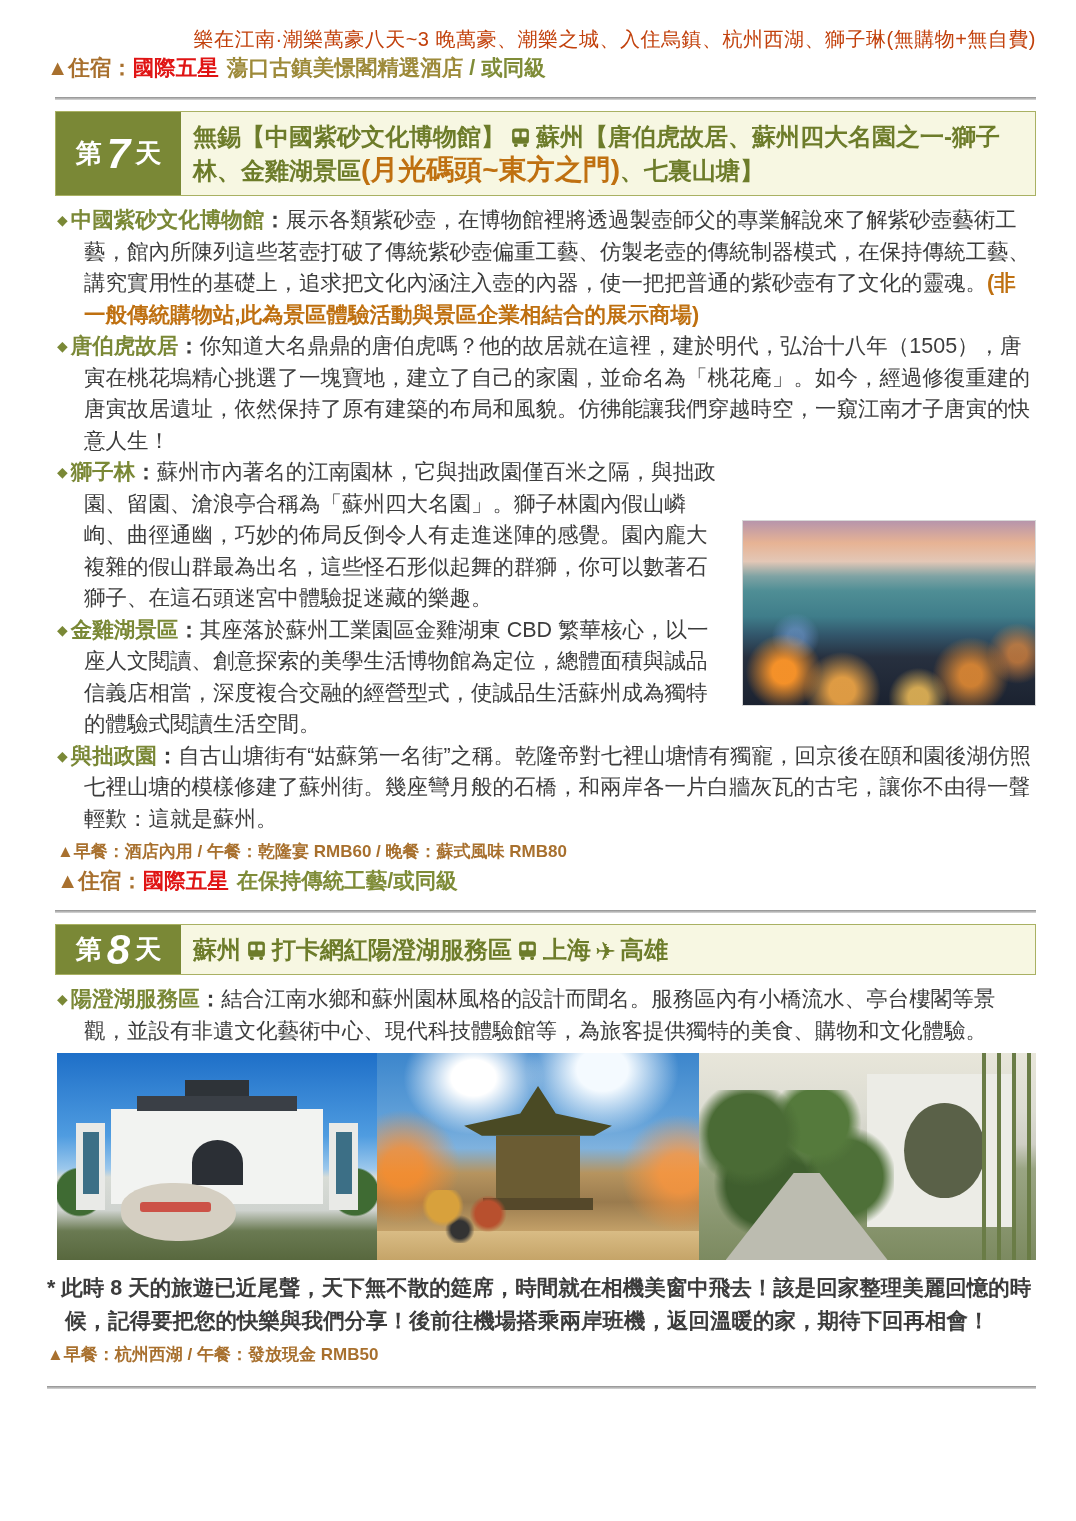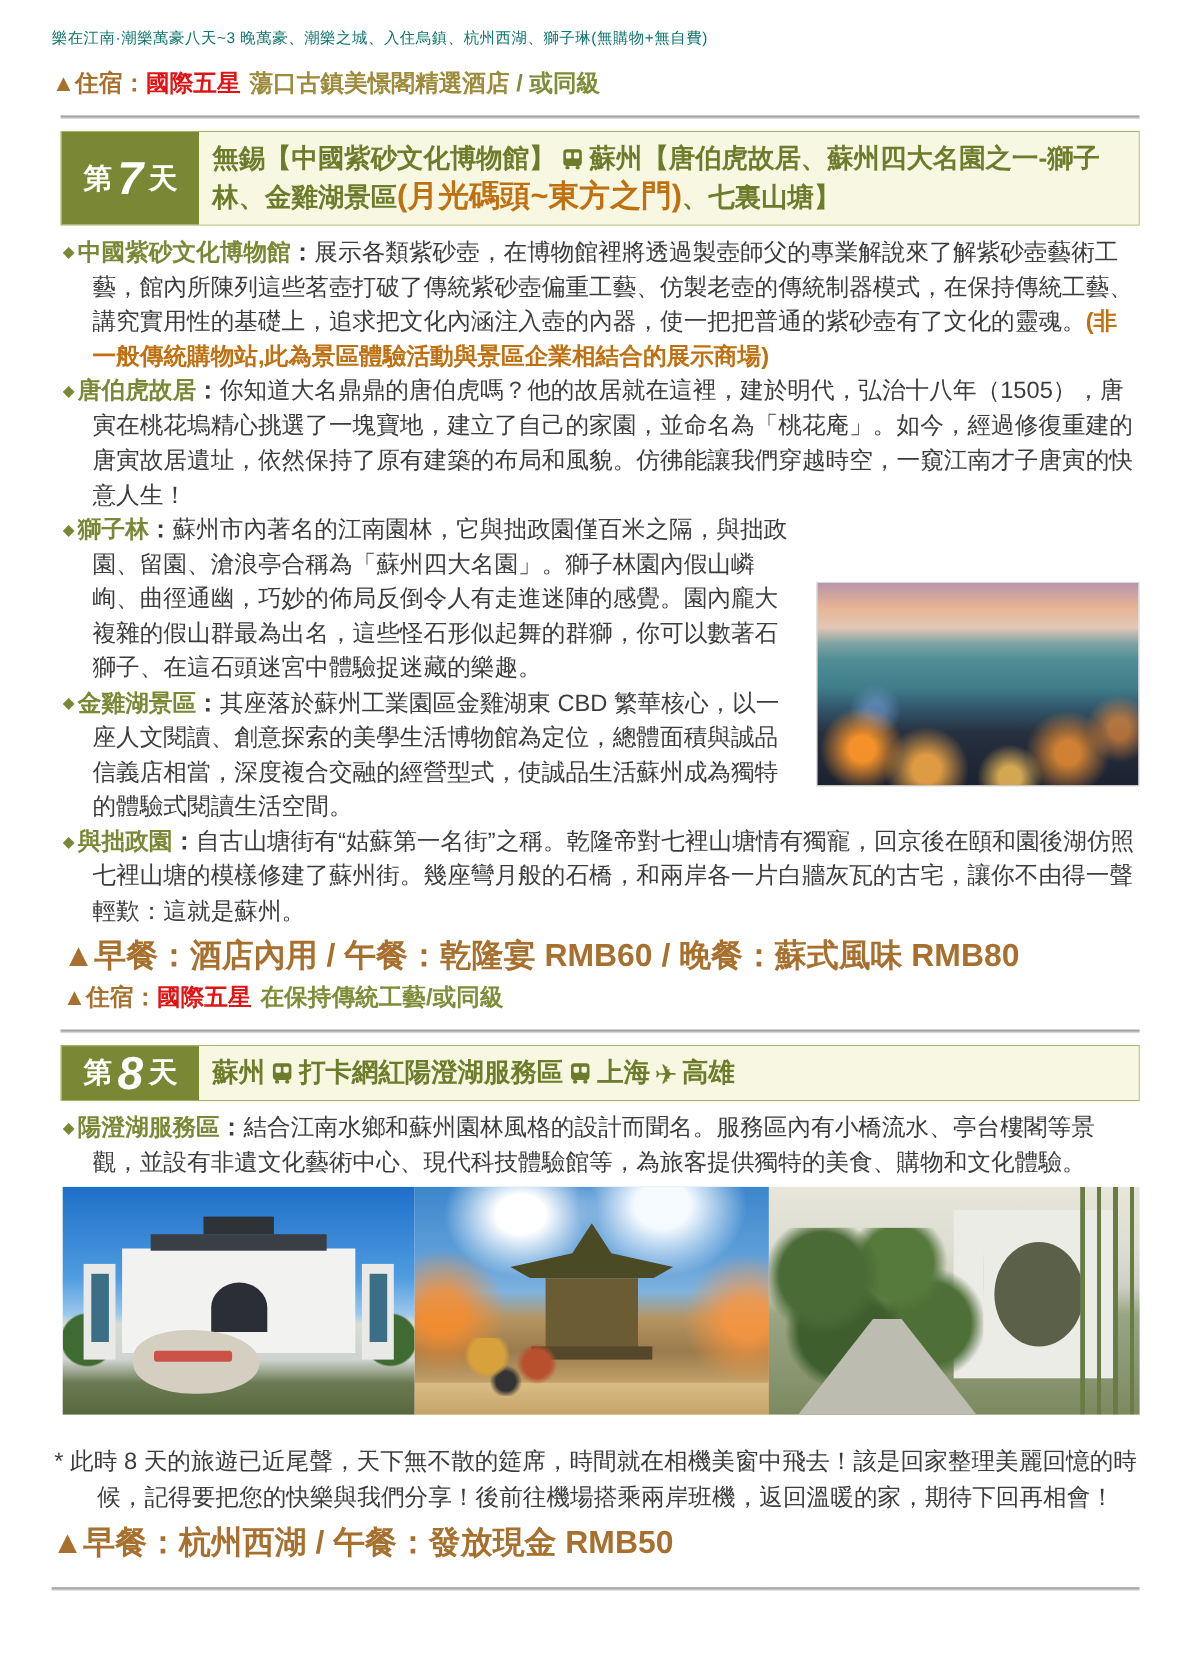--- a/index.html
+++ b/index.html
@@ -4,23 +4,23 @@
 <style>
   html,body{margin:0;padding:0;background:#ffffff;}
   body{
     width:1076px;height:1521px;overflow:hidden;
     font-family:"Liberation Sans","DejaVu Sans",sans-serif;
     color:#3c3c3c;
     -webkit-font-smoothing:antialiased;
   }
   .page{box-sizing:border-box;width:1076px;height:1521px;padding:26px 40px 0 47px;}
 
-  .top-note{font-size:14px;color:#0f766e;letter-spacing:.5px;}
-
-  .lodge-line{margin-top:17px;font-size:21.5px;font-weight:bold;color:#a8702e;}
+  .top-note{font-size:20px;color:#c2410c;letter-spacing:.5px;text-align:right;}
+
+  .lodge-line{font-size:21.5px;font-weight:bold;color:#a8702e;}
   .lodge-line .star{color:#e01414;margin-right:8px;}
   .lodge-line .hotel-gold{color:#9d8a3a;}
   .lodge-line .hotel-olive{color:#7f8c38;}
 
   .sep{height:3px;background:linear-gradient(#8f8f8f,#d9d9d9);margin:15px 0 0 8px;}
   .sep.bottom{margin-left:0;}
 
   .day-box{display:flex;margin:11px 0 0 8px;border:1px solid #a9b163;}
   .day-cell{
     width:125px;flex:0 0 125px;background:#7a8836;color:#ffffff;
@@ -37,23 +37,23 @@
   .icon-bus{display:inline-block;width:21px;height:21px;vertical-align:-3px;margin:0 5px;}
   .icon-plane{display:inline-block;font-size:25px;line-height:1;vertical-align:-2px;margin:0 4px;color:#6d7c2a;}
 
   .content{margin:9px 0 0 10px;}
   .bullet{font-size:21.5px;line-height:31.5px;padding-left:27px;text-indent:-27px;margin:0;}
   .bullet .diamond{color:#7a8836;font-size:14px;vertical-align:2px;margin-right:3px;}
   .bullet .lbl{color:#7a8836;font-weight:bold;}
   .bullet .colon{font-weight:bold;}
   .bullet .orange-note{color:#bf7010;font-weight:bold;}
 
-  .meals{margin-top:5px;font-size:29px;font-weight:bold;color:#a8702e;}
-  .closing{margin-top:26px;font-size:21.5px;line-height:33px;font-weight:normal;color:#3c3c3c;
-           padding-left:18px;text-indent:-18px;text-align:center;}
+  .meals{margin-top:5px;font-size:17px;font-weight:bold;color:#a8702e;}
+  .closing{margin-top:12px;font-size:21.5px;line-height:33px;font-weight:bold;color:#3c3c3c;
+           padding-left:18px;text-indent:-18px;}
 
   
   .photo{position:relative;overflow:hidden;background:#888;}
   .photo *{position:absolute;}
   .photo-lake{
     float:right;width:292px;height:184px;margin:63px 0 6px 14px;
     border:1px solid #d8d8d8;
     background:
       radial-gradient(circle at 14% 82%, rgba(255,150,40,.95) 0 4%, transparent 13%),
       radial-gradient(circle at 34% 92%, rgba(255,175,70,.85) 0 5%, transparent 15%),

